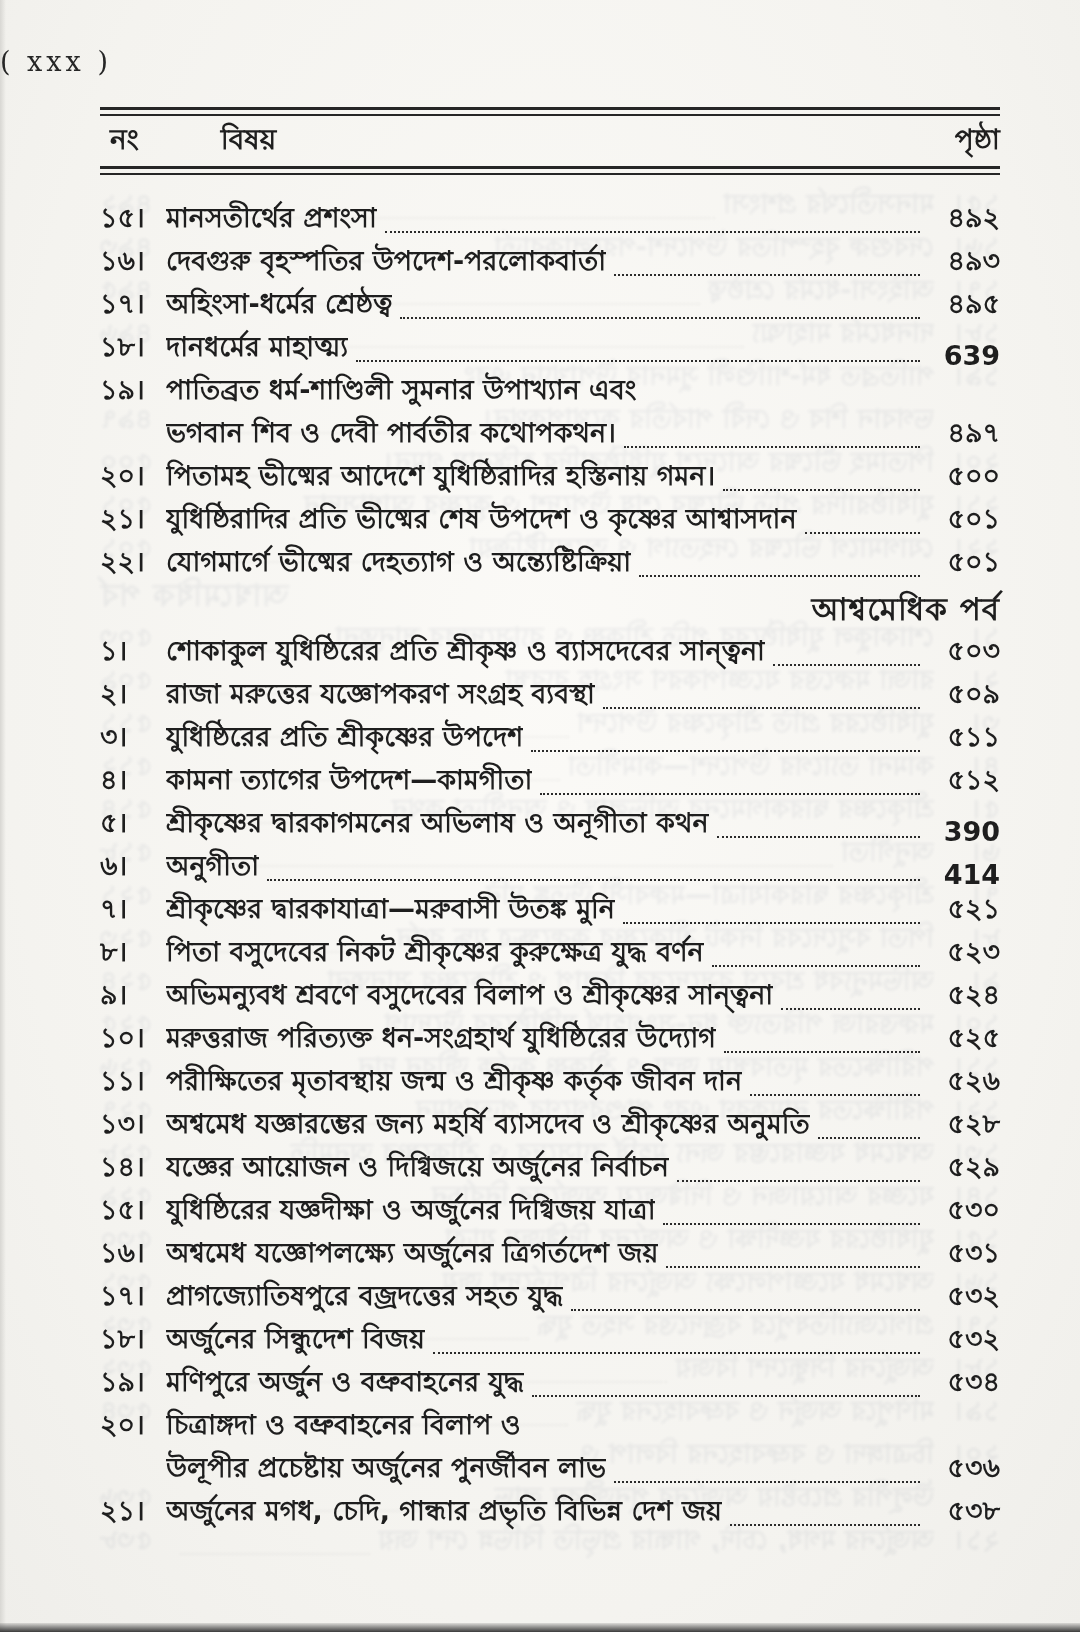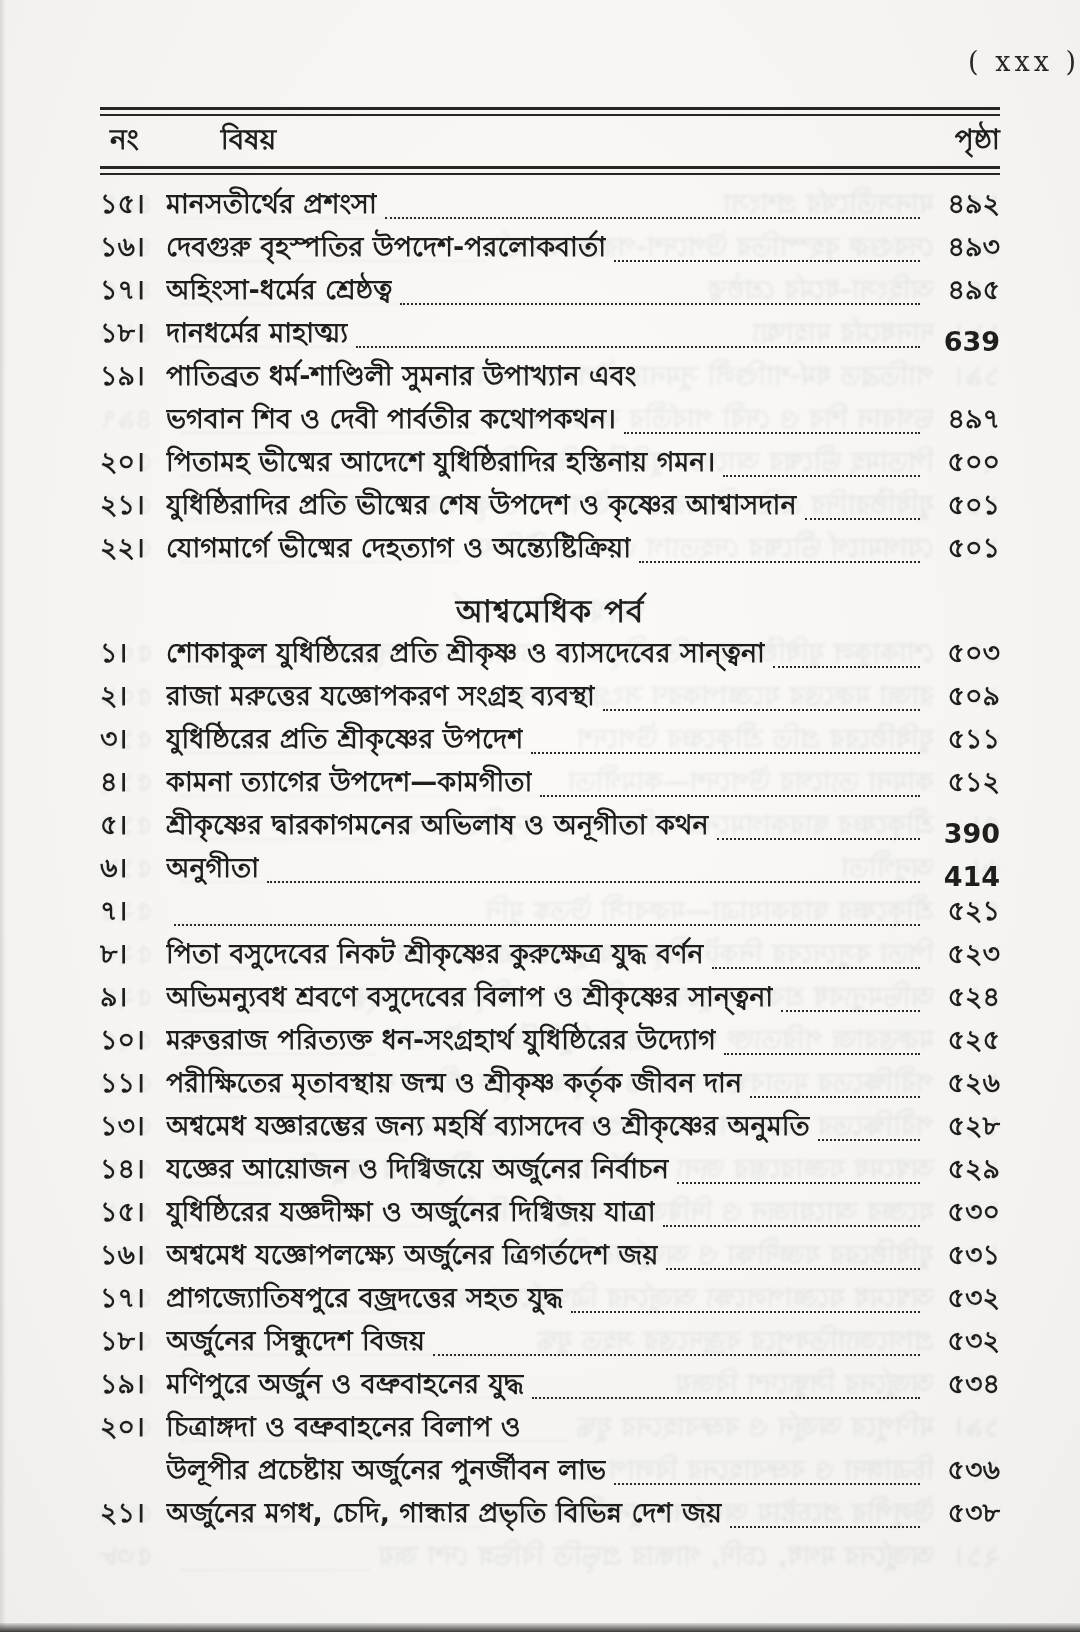--- a/index.html
+++ b/index.html
@@ -27,21 +27,21 @@
     left: 0; right: 0; bottom: 0;
     height: 9px;
     background: linear-gradient(to bottom, rgba(90,90,90,0.15), #3a3a3a);
   }
   .content {
     position: absolute;
     inset: 0;
     z-index: 2;
   }
   .page-label {
-    text-align: right;
+    text-align: left;
     margin-top: 46px;
     font-family: "DejaVu Serif", serif;
     font-size: 27px;
     letter-spacing: 4px;
     color: #262626;
   }
   .toc {
     margin: 30px 80px 0 100px; 
     position: relative;
   }
@@ -56,21 +56,21 @@
     height: 50px;
     font-size: 28px;
     font-weight: 600;
   }
   .col-no { margin-left: 10px; }
   .col-subject { margin-left: 82px; }
   .col-page { margin-left: auto; }
 
   .list-wrap {
     position: relative;
-    padding-top: 10px;
+    padding-top: 24px;
   }
   .toc-line {
     display: flex;
     align-items: flex-end;
     height: 43px;
     font-size: 27px;
     font-weight: 600;
     white-space: nowrap;
   }
   .toc-line .num {
@@ -89,27 +89,26 @@
     margin: 0 10px 9px 8px;
     min-width: 12px;
   }
   .toc-line .nodots { flex: 1 1 auto; }
   .toc-line .pg {
     width: 70px;
     flex-shrink: 0;
     text-align: right;
   }
   .section-heading {
-    text-align: center;
+    text-align: right;
     height: 46px;
     line-height: 46px;
     font-size: 31px;
     font-weight: 700;
     letter-spacing: 1px;
-    margin-top: 16px;
   }
   
   .ghost {
     position: absolute;
     inset: 10px 0 0 0;
     transform: scaleX(-1);
     opacity: 0.065;
     filter: blur(1.6px);
     pointer-events: none;
     z-index: 1;
@@ -410,20 +409,21 @@
             <span class="pg">390</span>
           </div>
           <div class="toc-line">
             <span class="num">৬।</span>
             <span class="title">অনুগীতা</span>
             <span class="dots"></span>
             <span class="pg">414</span>
           </div>
           <div class="toc-line">
             <span class="num">৭।</span>
+            <span class="title">শ্রীকৃষ্ণের দ্বারকাযাত্রা—মরুবাসী উতঙ্ক মুনি</span>
             <span class="dots"></span>
             <span class="pg">৫২১</span>
           </div>
           <div class="toc-line">
             <span class="num">৮।</span>
             <span class="title">পিতা বসুদেবের নিকট শ্রীকৃষ্ণের কুরুক্ষেত্র যুদ্ধ বর্ণন</span>
             <span class="dots"></span>
             <span class="pg">৫২৩</span>
           </div>
           <div class="toc-line">

